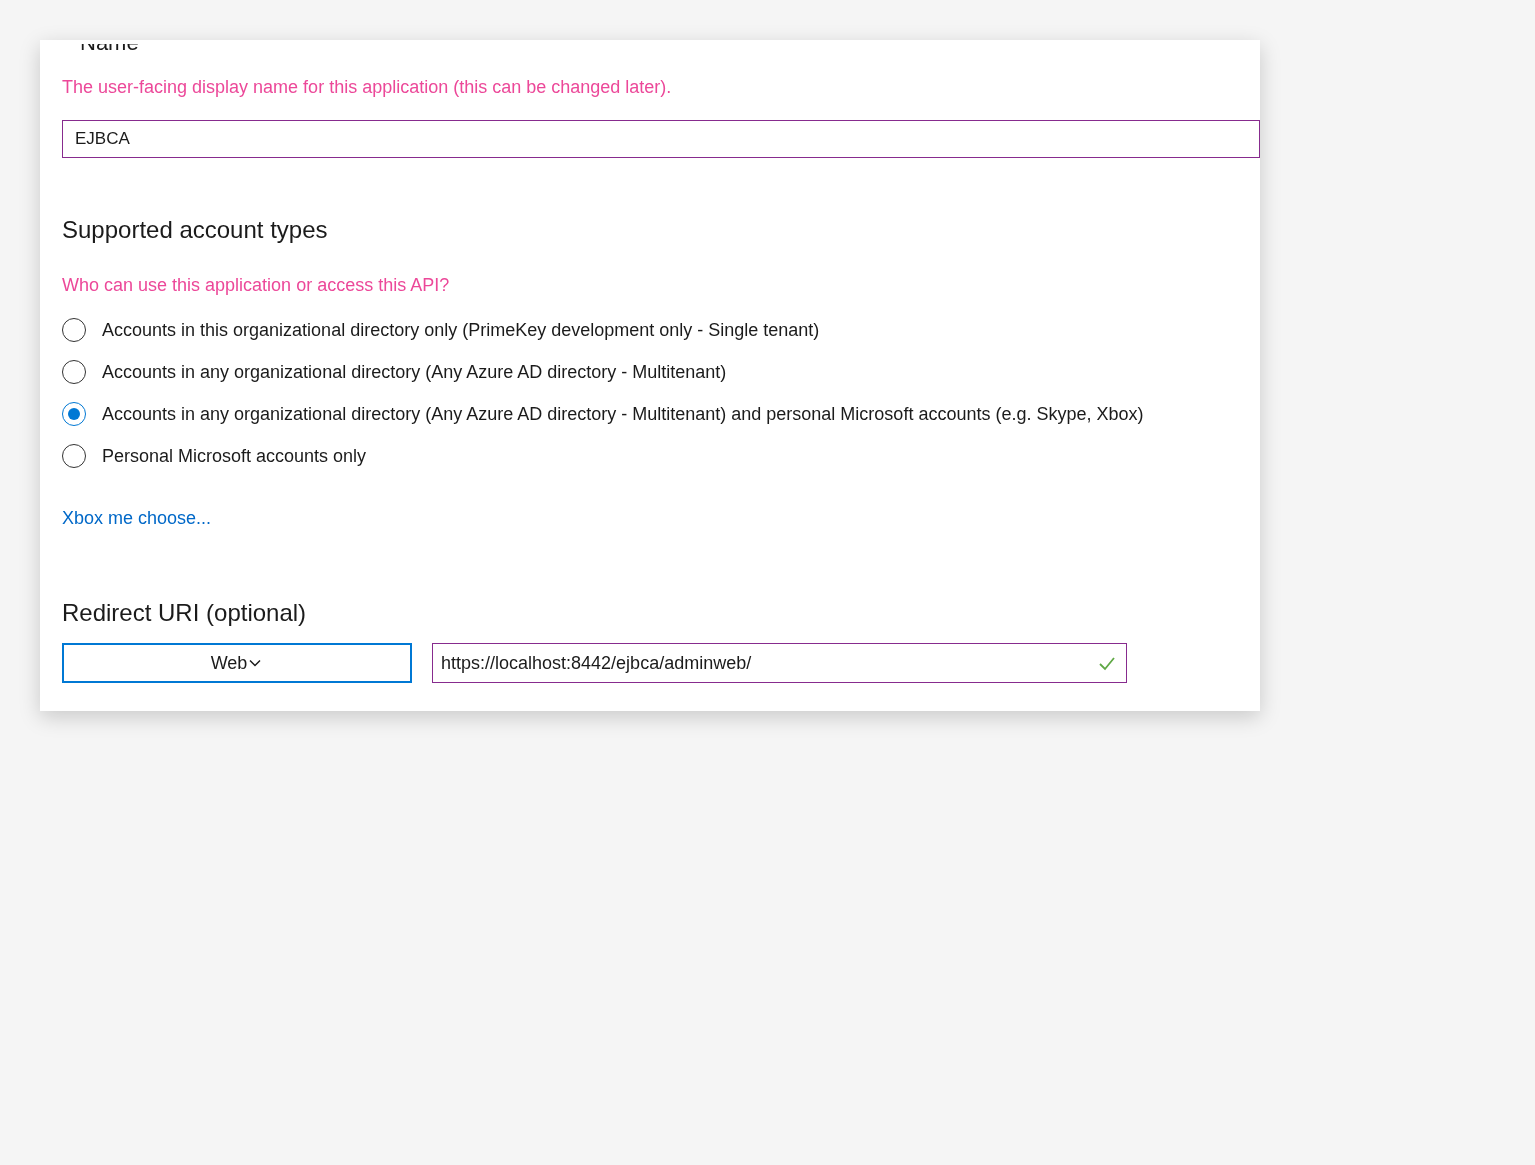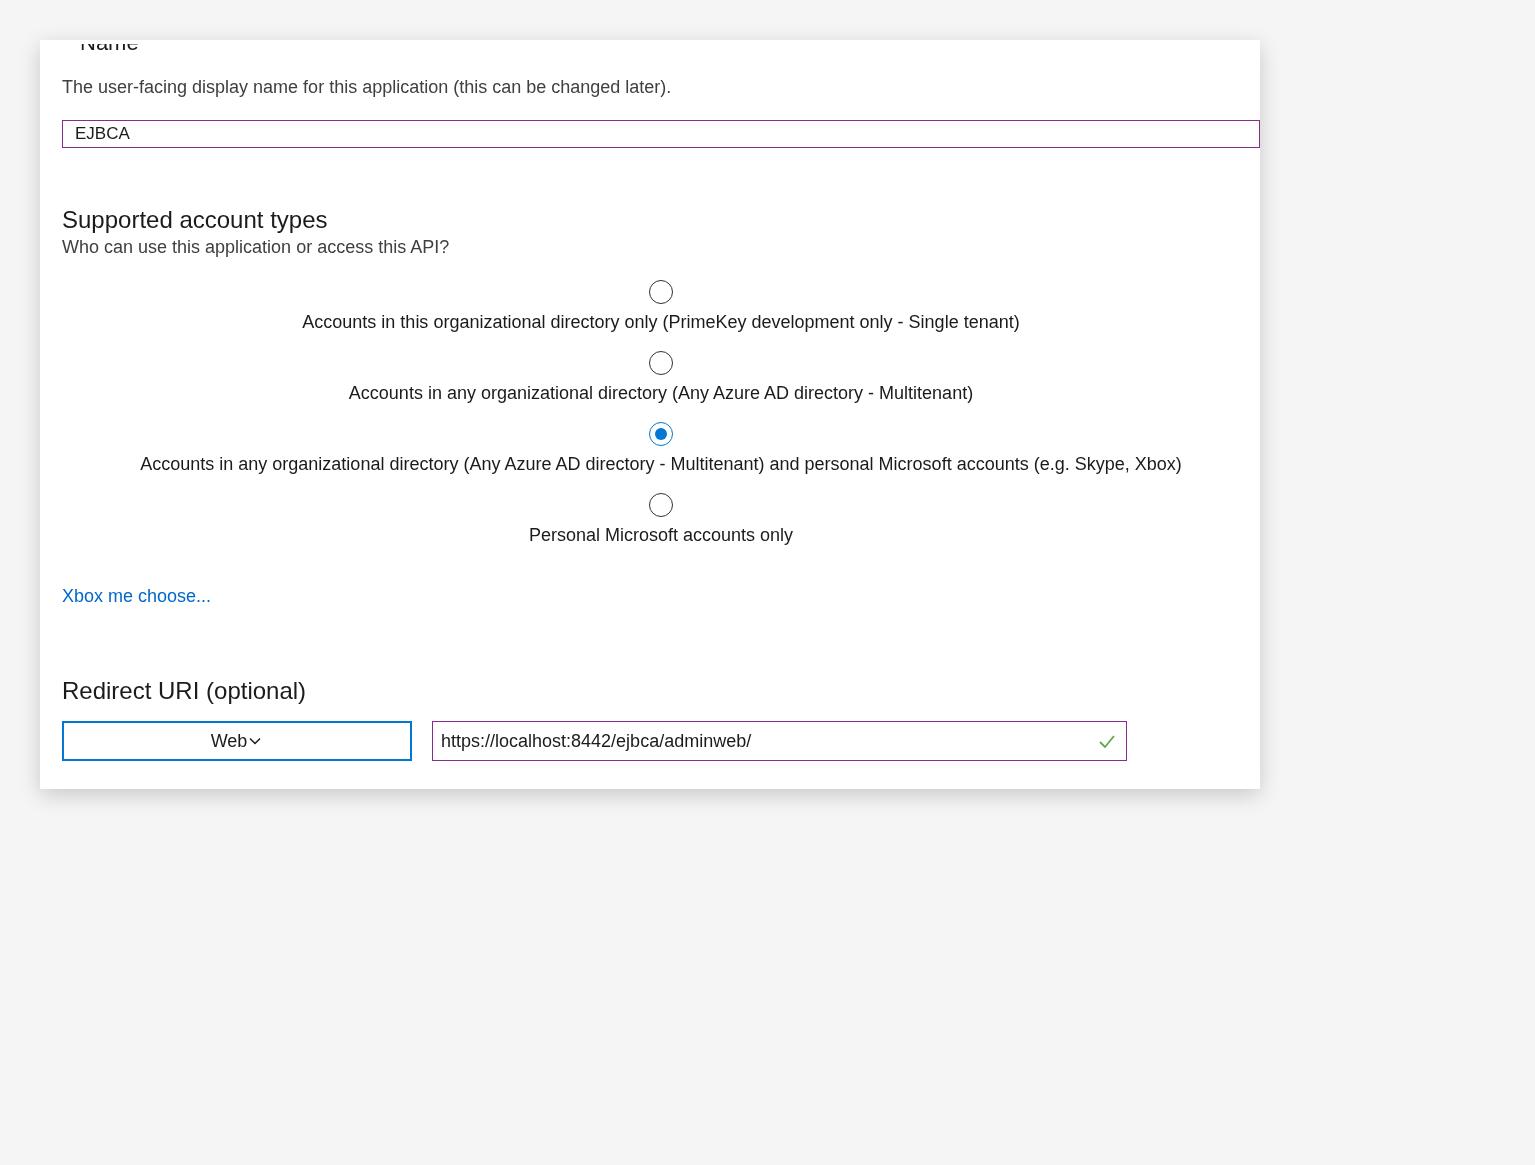--- a/index.html
+++ b/index.html
@@ -30,47 +30,47 @@
       height: 18px;
       position: relative;
     }
     .section-label-partial span {
       position: absolute;
       top: -14px;
       left: 18px;
     }
     .desc {
       font-size: 18px;
-      color: #404040;
+      color: #ec4899;
       margin-bottom: 20px;
       line-height: 1.45;
     }
     .text-input {
       width: 100%;
-      height: 28px;
+      height: 38px;
       border: 1px solid #872b8e;
       padding: 4px 12px;
       font-size: 17px;
       color: #1b1b1b;
       outline: none;
       background: #fff;
     }
     .section-title {
       font-size: 24px;
       color: #1b1b1b;
+      margin-bottom: 28px;
       font-weight: 400;
     }
     .block { margin-bottom: 58px; }
     .radio-list { display: flex; flex-direction: column; gap: 18px; margin-bottom: 40px; }
     .radio-row {
       display: flex;
       align-items: center;
-      gap: 8px;
+      gap: 16px;
       cursor: pointer;
-      flex-direction: column;
     }
     .radio {
       width: 24px; height: 24px;
       border-radius: 50%;
       border: 1.5px solid #333;
       flex: 0 0 24px;
       position: relative;
       background: #fff;
     }
     .radio.checked { border-color: #0078d4; }

